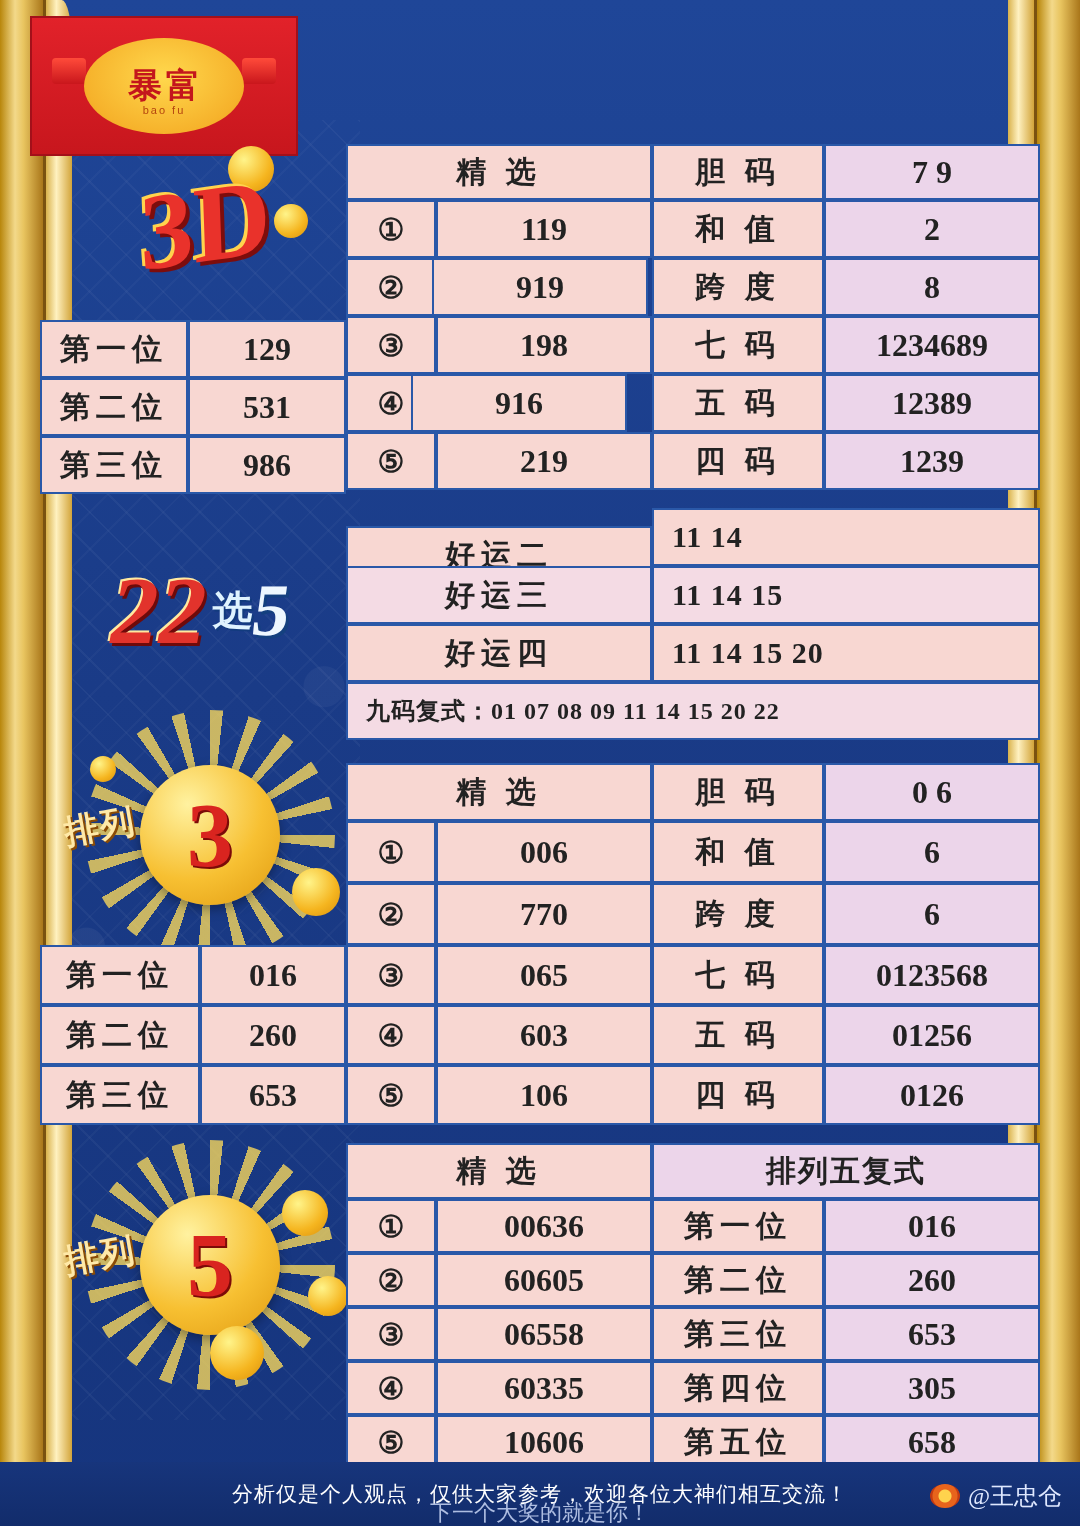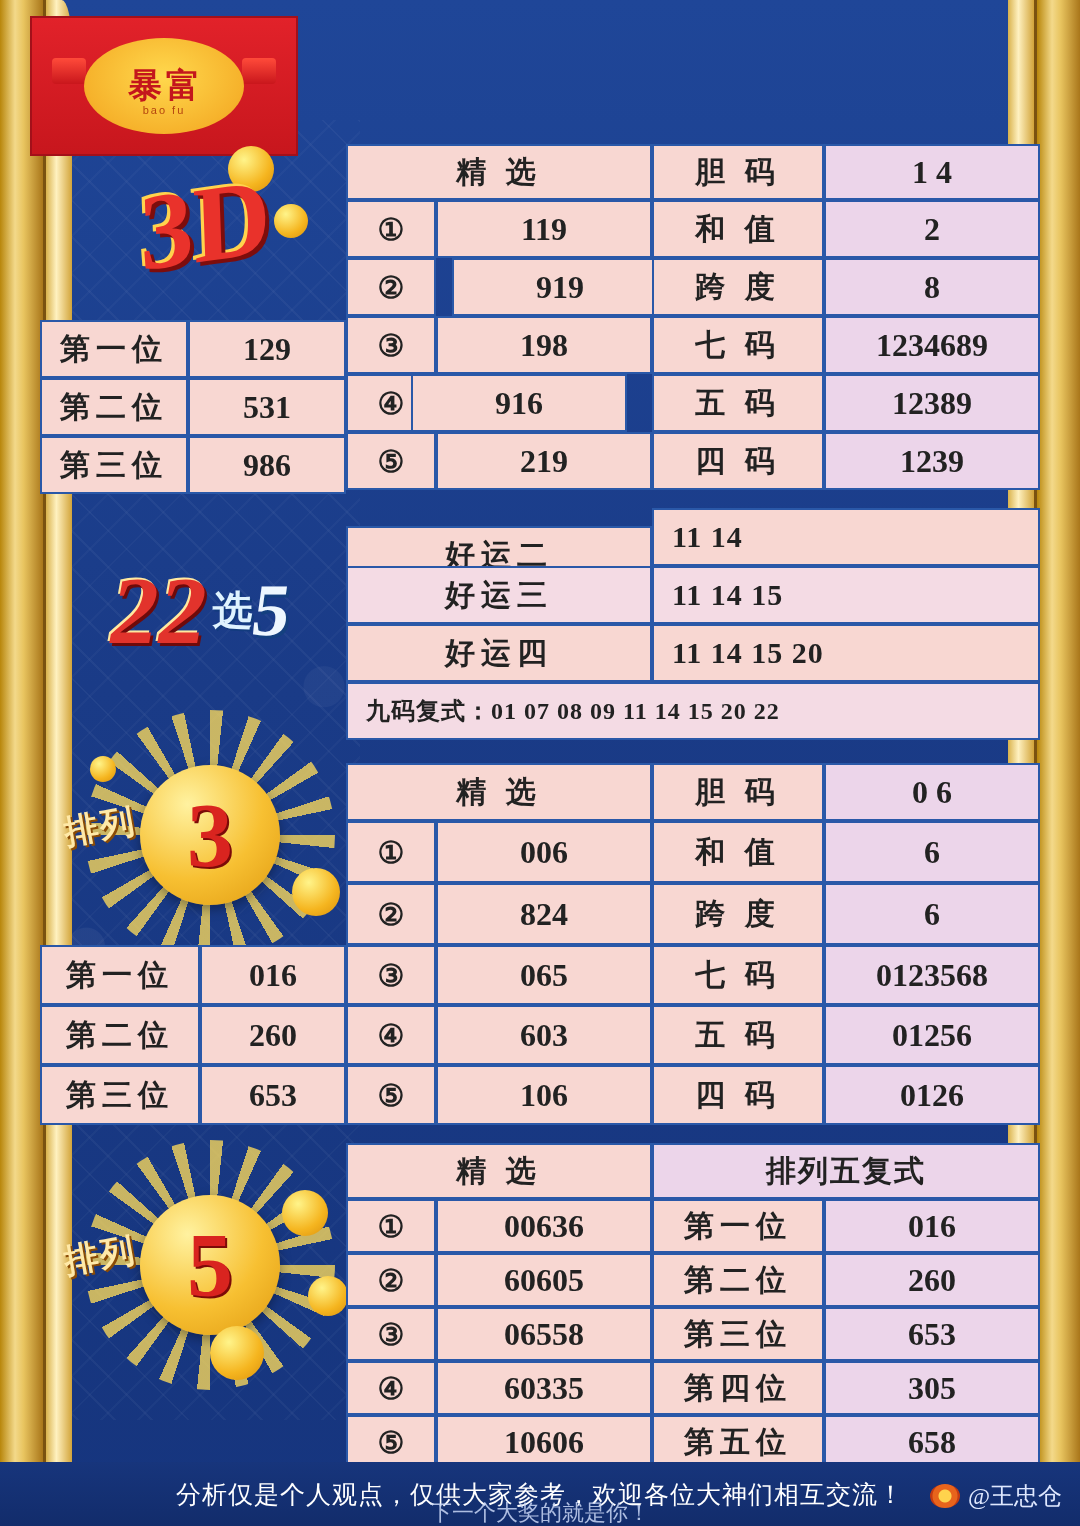--- a/index.html
+++ b/index.html
@@ -143,21 +143,21 @@
     color:#ffe9a8; text-shadow:2px 2px 0 #8a4b05; letter-spacing:2px;
   }
 
   
   .footer {
     position:absolute; left:0; right:0; bottom:0; height:64px;
     background:linear-gradient(#17357c,#122c6b);
     display:flex; align-items:center; justify-content:center;
   }
   .footer-text {
-    color:#ffffff; font-family:"Liberation Serif", serif; font-size:25px;
+    color:#ffffff; font-family:"Liberation Serif", serif; font-size:21px;
     letter-spacing:1px;
   }
   .watermark {
     position:absolute; right:18px; bottom:14px; display:flex; align-items:center; gap:8px;
     color:#dfe8ff; font-size:24px; font-family:"Liberation Serif", serif;
   }
   .weibo-eye {
     width:30px; height:24px; border-radius:50%;
     background:radial-gradient(circle at 50% 50%, #ffd34d 0 6px, #e8641c 7px 12px, #c43a10 13px);
     display:inline-block;
@@ -204,30 +204,30 @@
 <div class="cell num" style="left:188px; top:320px; width:158px; height:58px;">129</div>
 <div class="cell lab" style="left:40px; top:378px; width:148px; height:58px;">第二位</div>
 <div class="cell num" style="left:188px; top:378px; width:158px; height:58px;">531</div>
 <div class="cell lab" style="left:40px; top:436px; width:148px; height:58px;">第三位</div>
 <div class="cell num" style="left:188px; top:436px; width:158px; height:58px;">986</div>
 
 <div class="cell lab" style="left:346px; top:144px; width:306px; height:56px;">精  选</div>
 <div class="cell circle-n" style="left:346px; top:200px; width:90px; height:58px;">①</div>
 <div class="cell num" style="left:436px; top:200px; width:216px; height:58px;">119</div>
 <div class="cell circle-n" style="left:346px; top:258px; width:90px; height:58px;">②</div>
-<div class="cell num" style="left:452px; top:258px; width:216px; height:58px;">919</div>
+<div class="cell num" style="left:432px; top:258px; width:216px; height:58px;">919</div>
 <div class="cell circle-n" style="left:346px; top:316px; width:90px; height:58px;">③</div>
 <div class="cell num" style="left:436px; top:316px; width:216px; height:58px;">198</div>
 <div class="cell circle-n" style="left:346px; top:374px; width:90px; height:58px;">④</div>
 <div class="cell num" style="left:411px; top:374px; width:216px; height:58px;">916</div>
 <div class="cell circle-n" style="left:346px; top:432px; width:90px; height:58px;">⑤</div>
 <div class="cell num" style="left:436px; top:432px; width:216px; height:58px;">219</div>
 
 <div class="cell lab" style="left:652px; top:144px; width:172px; height:56px;">胆  码</div>
-<div class="cell num pink2" style="left:824px; top:144px; width:216px; height:56px;">1 4</div>
+<div class="cell num pink2" style="left:824px; top:144px; width:216px; height:56px;">7 9</div>
 <div class="cell lab" style="left:652px; top:200px; width:172px; height:58px;">和  值</div>
 <div class="cell num pink2" style="left:824px; top:200px; width:216px; height:58px;">2</div>
 <div class="cell lab" style="left:652px; top:258px; width:172px; height:58px;">跨  度</div>
 <div class="cell num pink2" style="left:824px; top:258px; width:216px; height:58px;">8</div>
 <div class="cell lab" style="left:652px; top:316px; width:172px; height:58px;">七  码</div>
 <div class="cell num pink2" style="left:824px; top:316px; width:216px; height:58px;">1234689</div>
 <div class="cell lab" style="left:652px; top:374px; width:172px; height:58px;">五  码</div>
 <div class="cell num pink2" style="left:824px; top:374px; width:216px; height:58px;">12389</div>
 <div class="cell lab" style="left:652px; top:432px; width:172px; height:58px;">四  码</div>
 <div class="cell num pink2" style="left:824px; top:432px; width:216px; height:58px;">1239</div>
@@ -260,21 +260,21 @@
 <div class="cell num" style="left:200px; top:945px; width:146px; height:60px;">016</div>
 <div class="cell lab" style="left:40px; top:1005px; width:160px; height:60px;">第二位</div>
 <div class="cell num" style="left:200px; top:1005px; width:146px; height:60px;">260</div>
 <div class="cell lab" style="left:40px; top:1065px; width:160px; height:60px;">第三位</div>
 <div class="cell num" style="left:200px; top:1065px; width:146px; height:60px;">653</div>
 
 <div class="cell lab" style="left:346px; top:763px; width:306px; height:58px;">精  选</div>
 <div class="cell circle-n" style="left:346px; top:821px; width:90px; height:62px;">①</div>
 <div class="cell num" style="left:436px; top:821px; width:216px; height:62px;">006</div>
 <div class="cell circle-n" style="left:346px; top:883px; width:90px; height:62px;">②</div>
-<div class="cell num" style="left:436px; top:883px; width:216px; height:62px;">824</div>
+<div class="cell num" style="left:436px; top:883px; width:216px; height:62px;">770</div>
 <div class="cell circle-n" style="left:346px; top:945px; width:90px; height:60px;">③</div>
 <div class="cell num" style="left:436px; top:945px; width:216px; height:60px;">065</div>
 <div class="cell circle-n" style="left:346px; top:1005px; width:90px; height:60px;">④</div>
 <div class="cell num" style="left:436px; top:1005px; width:216px; height:60px;">603</div>
 <div class="cell circle-n" style="left:346px; top:1065px; width:90px; height:60px;">⑤</div>
 <div class="cell num" style="left:436px; top:1065px; width:216px; height:60px;">106</div>
 
 <div class="cell lab" style="left:652px; top:763px; width:172px; height:58px;">胆  码</div>
 <div class="cell num pink2" style="left:824px; top:763px; width:216px; height:58px;">0 6</div>
 <div class="cell lab" style="left:652px; top:821px; width:172px; height:62px;">和  值</div>

